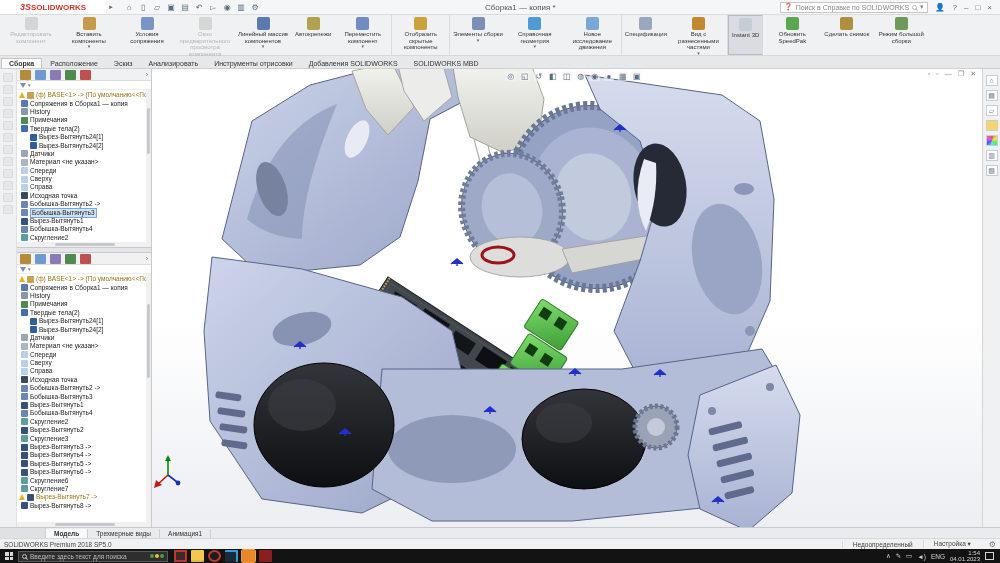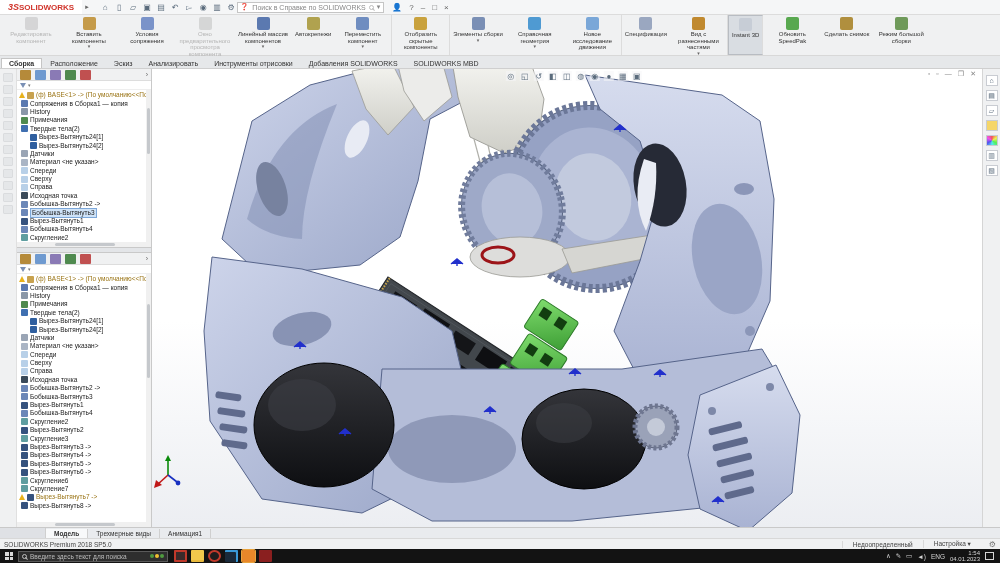--- a/index.html
+++ b/index.html
@@ -3,21 +3,21 @@
 <meta charset="utf-8">
 <style>
   * { margin:0; padding:0; box-sizing:border-box; }
   html,body { width:1000px; height:563px; overflow:hidden;
     font-family:"Liberation Sans", sans-serif; background:#e9e9e9; }
   .app { width:1000px; height:563px; display:flex; flex-direction:column; }
 
   
   .titlebar { height:15px; background:#f5f6f7; border-bottom:1px solid #dcdcdc;
     display:flex; align-items:center; font-size:8px; color:#444; }
-  .sw-logo { display:flex; align-items:center; padding:0 8px; height:100%; background:#fff; }
+  .sw-logo { display:flex; align-items:center; padding:0 20px; height:100%; background:#fff; }
   .sw-logo b { color:#d0342b; font-style:italic; font-size:9px; letter-spacing:0; }
   .sw-logo .wks { color:#d0342b; font-weight:700; font-size:8px; }
   .logo-arrow { font-size:7px; color:#666; padding:0 3px; }
   .qat { display:flex; align-items:center; gap:3px; margin-left:8px; }
   .qat .qicon { width:11px; height:11px; display:flex; align-items:center; justify-content:center;
     font-size:8px; color:#5a6b7c; }
   .doc-title { flex:1; text-align:center; color:#555; font-size:8px; }
   .help-search { display:flex; align-items:center; border:1px solid #c5c5c5; background:#fff;
     height:11px; padding:0 3px; gap:3px; font-size:7px; color:#888; }
   .win-ctrl { display:flex; align-items:center; gap:7px; padding:0 8px; color:#666; font-size:8px; }
@@ -181,20 +181,21 @@
         <span class="qicon">▯</span>
         <span class="qicon">▱</span>
         <span class="qicon">▣</span>
         <span class="qicon">▤</span>
         <span class="qicon">↶</span>
         <span class="qicon selected">▻</span>
         <span class="qicon">◉</span>
         <span class="qicon">▥</span>
         <span class="qicon">⚙</span>
       </div>
+    <div class="doc-title">Сборка1 — копия *</div>
     <div class="help-search">
       <span>❓</span>
       <span>Поиск в Справке по SOLIDWORKS</span>
       <span class="mag"></span>
       <span class="dd">▾</span>
     </div>
     <div class="win-ctrl">
       <span>👤</span>
       <span>?</span>
       <span>–</span>

